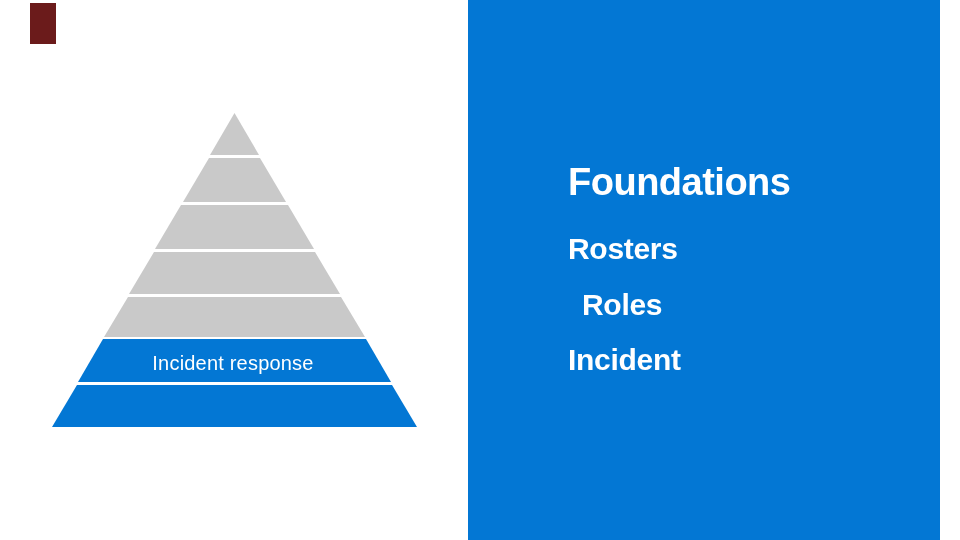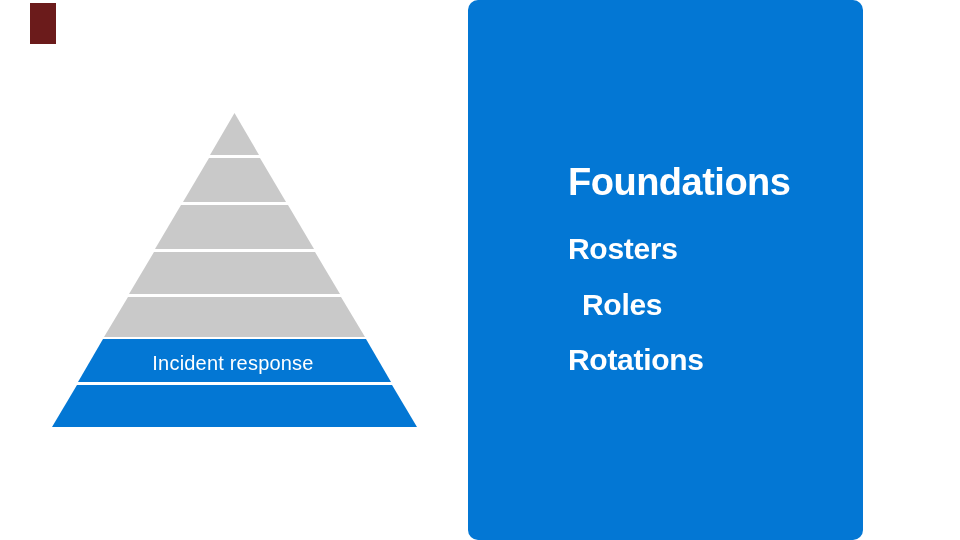--- a/index.html
+++ b/index.html
@@ -30,24 +30,23 @@
     font-family: "Liberation Sans", sans-serif;
     font-size: 20px;
     font-weight: 400;
     fill: #ffffff;
     letter-spacing: 0.2px;
   }
   .right-panel {
     position: absolute;
     left: 468px;
     top: 0;
-    width: 395px;
+    width: 472px;
     height: 540px;
     background: #0377d4;
-    border-radius: 10px;
   }
   .panel-title {
     position: absolute;
     left: 100px;
     top: 163px;
     font-size: 38px;
     font-weight: 700;
     letter-spacing: -0.5px;
     line-height: 1;
     color: #ffffff;
@@ -82,16 +81,16 @@
     <polygon points="128,297 341,297 365,337 104,337" fill="#c9c9c9"></polygon>
     <polygon points="103,339 366,339 391,382 78,382" fill="#0377d4"></polygon>
     <polygon points="77,385 392,385 417,427 52,427" fill="#0377d4"></polygon>
     <text class="pyr-label" x="233" y="370" text-anchor="middle">Incident response</text>
   </svg>
 
   <div class="right-panel">
     <div class="panel-title">Foundations</div>
     <div class="panel-item item-0">Rosters</div>
     <div class="panel-item item-1">Roles</div>
-    <div class="panel-item item-2">Rotations</div>
+    <div class="panel-item item-2">Incident</div>
   </div>
 
 </div>
 
 </body></html>

